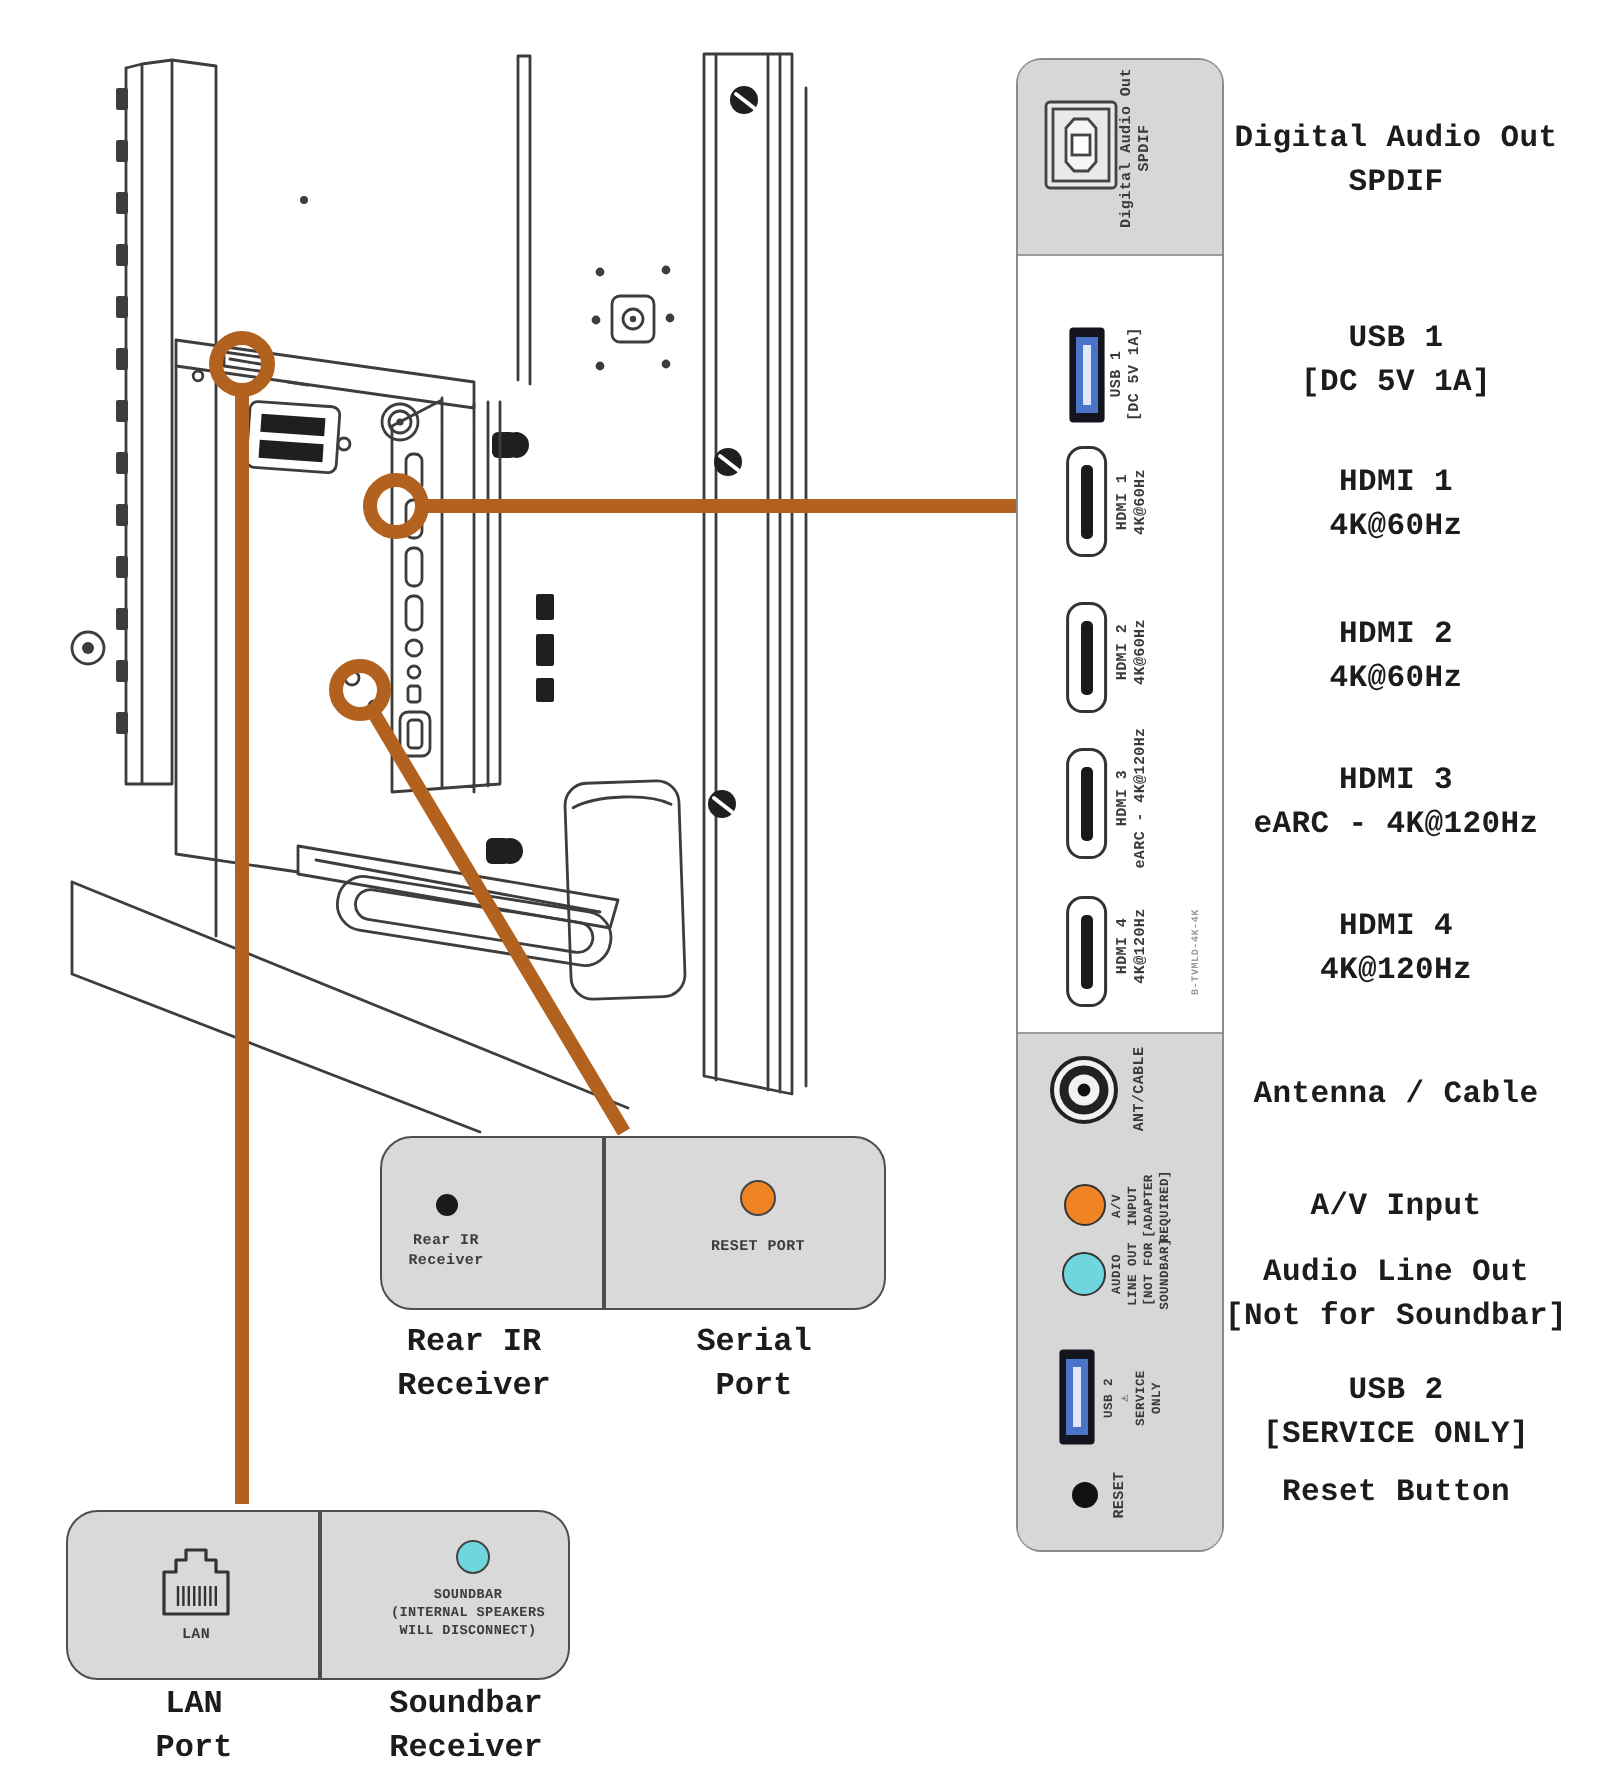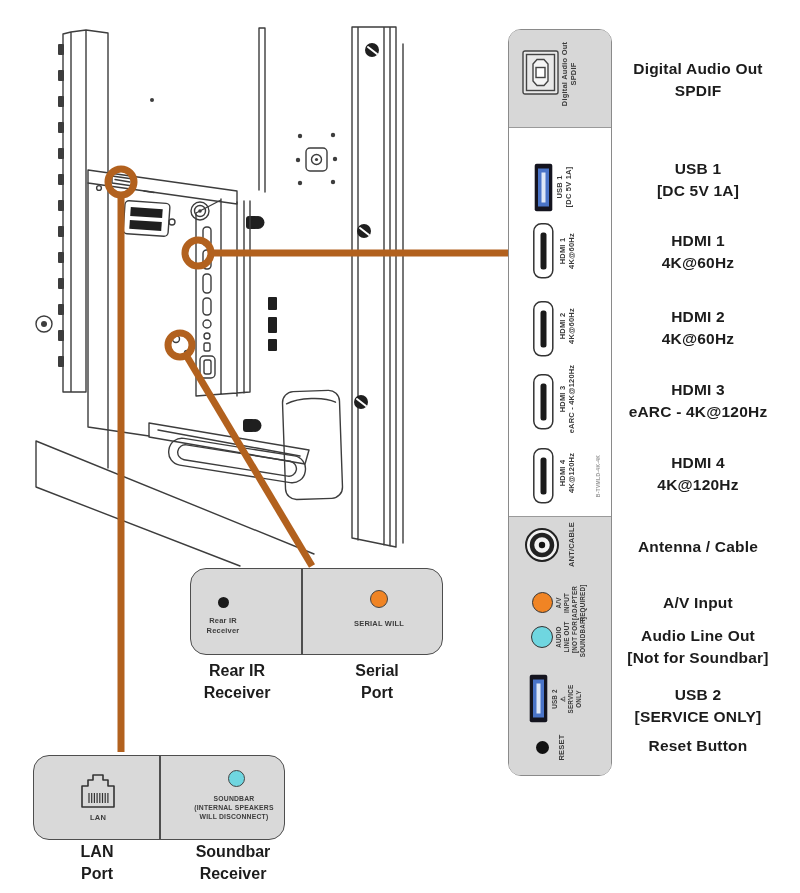--- a/index.html
+++ b/index.html
@@ -1,17 +1,17 @@
 <!DOCTYPE html>
 <html><head>
 <meta charset="utf-8">
 <style>
   html,body{margin:0;padding:0;background:#fff;}
   .canvas{position:relative;width:800px;height:893px;background:#fff;overflow:hidden;
-          font-family:Liberation Sans, sans-serif;color:#1c1c1c;}
+          font-family:Liberation Mono, monospace;color:#1c1c1c;}
   svg.art{position:absolute;left:0;top:0;z-index:1;pointer-events:none;}
 
   
   .panel{position:absolute;left:508px;top:29px;width:104px;height:747px;z-index:2;
          background:#fff;border:1.5px solid #8a8a8a;border-radius:13px;box-sizing:border-box;}
   .sec-top{position:absolute;left:0;right:0;top:0;height:97px;background:#d7d7d7;
            border-bottom:1.2px solid #9a9a9a;border-radius:11px 11px 0 0;}
   .sec-bottom{position:absolute;left:0;right:0;top:486px;bottom:0;background:#d7d7d7;
               border-top:1.2px solid #9a9a9a;border-radius:0 0 11px 11px;}
 
@@ -312,21 +312,21 @@
 
   <div class="cbox" style="left:190px;top:568px;width:253px;height:87px;">
     <div class="divider" style="left:110px;"></div>
     <div class="dot" style="left:27px;top:28px;width:11px;height:11px;background:#1a1a1a;"></div>
     <div class="minilabel" style="left:-16px;top:47px;width:96px;">
       <div>Rear IR</div>
       <div>Receiver</div>
     </div>
     <div class="dot" style="left:179px;top:21px;width:18px;height:18px;background:#f08424;border:1.5px solid #444;"></div>
     <div class="minilabel" style="left:140px;top:50px;width:96px;">
-      <div>SERIAL WILL</div>
+      <div>RESET PORT</div>
     </div>
   </div>
   <div class="caption" style="left:157px;top:660px;width:160px;">
     <div>Rear IR</div>
     <div>Receiver</div>
   </div>
   <div class="caption" style="left:297px;top:660px;width:160px;text-align:center;">
     <div>Serial</div>
     <div>Port</div>
   </div>

